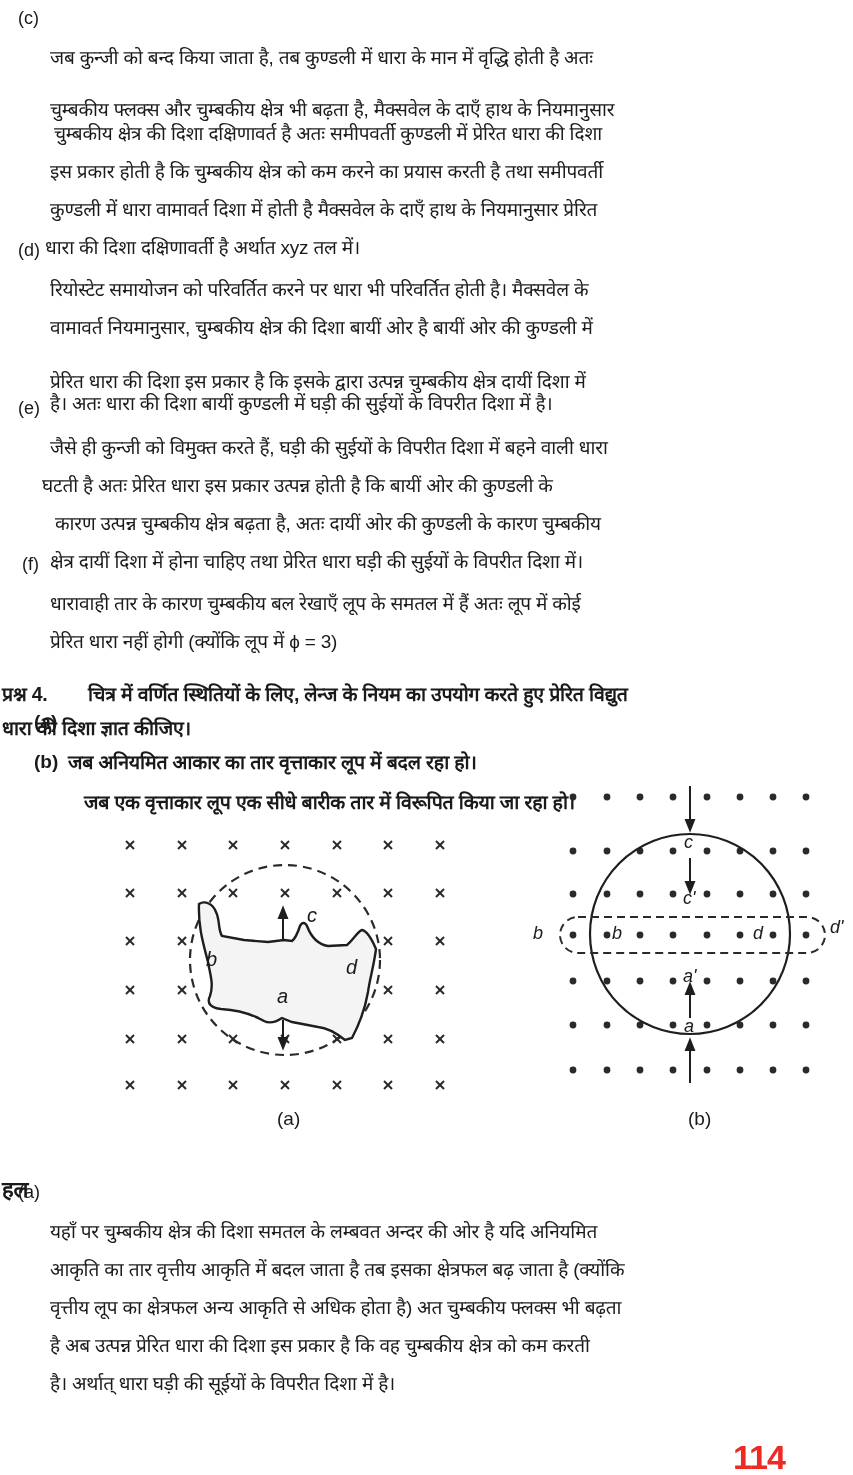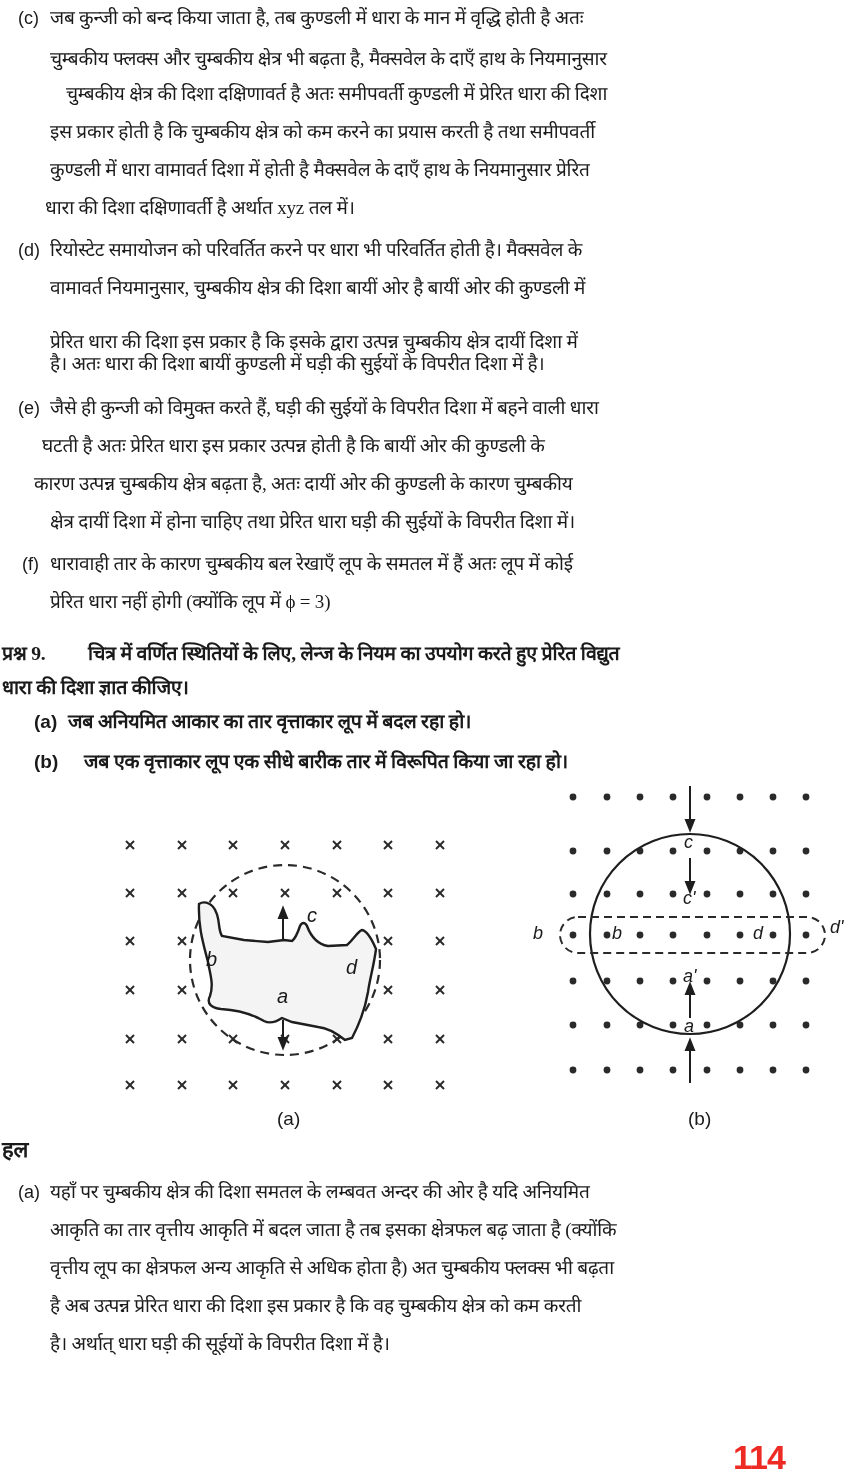--- a/index.html
+++ b/index.html
@@ -1,65 +1,65 @@
 <!DOCTYPE html>
 <html><head>
 <meta charset="utf-8">
 <style>
   html, body { margin:0; padding:0; background:#ffffff; }
   body { width:853px; height:1475px; position:relative; overflow:hidden;
          font-family:"DejaVu Sans", sans-serif; color:#1a1a1a; }
   .line { position:absolute; white-space:nowrap; font-size:19px; line-height:24px;
-          font-family:Liberation Serif, serif; letter-spacing:-0.2px; }
+          font-family:Liberation Sans, sans-serif; letter-spacing:-0.2px;margin-top:40px; }
   .lbl { position:absolute; font-size:18px; line-height:24px; font-family:"Liberation Sans", sans-serif; }
   .q-title { font-weight:bold; font-size:19.5px; }
   .heading { font-weight:bold; font-size:22px; }
   .sub { font-size:19px; }
   .fig { position:absolute; }
   .caption { position:absolute; font-family:"Liberation Sans", sans-serif; font-size:19px; }
   .pageno { position:absolute; left:733px; top:1438px; font-family:"Liberation Sans", sans-serif;
             font-weight:bold; font-size:34px; color:#ee2a24; letter-spacing:-1px; }
 </style>
 </head>
 <body>
 
 <div>
   <span class="lbl" style="left:18px;top:6px">(c)</span>
   <span class="line" style="left:50px;top:6px">जब कुन्जी को बन्द किया जाता है, तब कुण्डली में धारा के मान में वृद्धि होती है अतः</span>
-  <span class="line" style="left:50px;top:47px">चुम्बकीय फ्लक्स और चुम्बकीय क्षेत्र भी बढ़ता है, मैक्सवेल के दाएँ हाथ के नियमानुसार</span>
-  <span class="line" style="left:66px;top:82px">चुम्बकीय क्षेत्र की दिशा दक्षिणावर्त है अतः समीपवर्ती कुण्डली में प्रेरित धारा की दिशा</span>
+  <span class="line" style="left:50px;top:58px">चुम्बकीय फ्लक्स और चुम्बकीय क्षेत्र भी बढ़ता है, मैक्सवेल के दाएँ हाथ के नियमानुसार</span>
+  <span class="line" style="left:54px;top:82px">चुम्बकीय क्षेत्र की दिशा दक्षिणावर्त है अतः समीपवर्ती कुण्डली में प्रेरित धारा की दिशा</span>
   <span class="line" style="left:50px;top:120px">इस प्रकार होती है कि चुम्बकीय क्षेत्र को कम करने का प्रयास करती है तथा समीपवर्ती</span>
   <span class="line" style="left:50px;top:158px">कुण्डली में धारा वामावर्त दिशा में होती है मैक्सवेल के दाएँ हाथ के नियमानुसार प्रेरित</span>
   <span class="line" style="left:45px;top:196px">धारा की दिशा दक्षिणावर्ती है अर्थात xyz तल में।</span>
 </div>
 
 <div>
   <span class="lbl" style="left:18px;top:238px">(d)</span>
   <span class="line" style="left:50px;top:238px">रियोस्टेट समायोजन को परिवर्तित करने पर धारा भी परिवर्तित होती है। मैक्सवेल के</span>
   <span class="line" style="left:50px;top:276px">वामावर्त नियमानुसार, चुम्बकीय क्षेत्र की दिशा बायीं ओर है बायीं ओर की कुण्डली में</span>
   <span class="line" style="left:50px;top:330px">प्रेरित धारा की दिशा इस प्रकार है कि इसके द्वारा उत्पन्न चुम्बकीय क्षेत्र दायीं दिशा में</span>
   <span class="line" style="left:50px;top:352px">है। अतः धारा की दिशा बायीं कुण्डली में घड़ी की सुईयों के विपरीत दिशा में है।</span>
 </div>
 
 <div>
   <span class="lbl" style="left:18px;top:396px">(e)</span>
   <span class="line" style="left:50px;top:396px">जैसे ही कुन्जी को विमुक्त करते हैं, घड़ी की सुईयों के विपरीत दिशा में बहने वाली धारा</span>
   <span class="line" style="left:42px;top:434px">घटती है अतः प्रेरित धारा इस प्रकार उत्पन्न होती है कि बायीं ओर की कुण्डली के</span>
-  <span class="line" style="left:34px;top:472px">कारण उत्पन्न चुम्बकीय क्षेत्र बढ़ता है, अतः दायीं ओर की कुण्डली के कारण चुम्बकीय</span>
+  <span class="line" style="left:55px;top:472px">कारण उत्पन्न चुम्बकीय क्षेत्र बढ़ता है, अतः दायीं ओर की कुण्डली के कारण चुम्बकीय</span>
   <span class="line" style="left:50px;top:510px">क्षेत्र दायीं दिशा में होना चाहिए तथा प्रेरित धारा घड़ी की सुईयों के विपरीत दिशा में।</span>
 </div>
 
 <div>
   <span class="lbl" style="left:22px;top:552px">(f)</span>
   <span class="line" style="left:50px;top:552px">धारावाही तार के कारण चुम्बकीय बल रेखाएँ लूप के समतल में हैं अतः लूप में कोई</span>
   <span class="line" style="left:50px;top:590px">प्रेरित धारा नहीं होगी (क्योंकि लूप में ϕ = 3)</span>
 </div>
 
 <div>
-  <span class="line q-title" style="left:2px;top:642px">प्रश्न 9.</span>
+  <span class="line q-title" style="left:2px;top:642px">प्रश्न 4.</span>
   <span class="line q-title" style="left:88px;top:642px">चित्र में वर्णित स्थितियों के लिए, लेन्ज के नियम का उपयोग करते हुए प्रेरित विद्युत</span>
   <span class="line q-title" style="left:2px;top:676px">धारा की दिशा ज्ञात कीजिए।</span>
   <span class="lbl sub" style="left:34px;top:710px;font-weight:bold">(a)</span>
   <span class="line q-title" style="left:68px;top:710px">जब अनियमित आकार का तार वृत्ताकार लूप में बदल रहा हो।</span>
   <span class="lbl sub" style="left:34px;top:750px;font-weight:bold">(b)</span>
   <span class="line q-title" style="left:84px;top:750px">जब एक वृत्ताकार लूप एक सीधे बारीक तार में विरूपित किया जा रहा हो।</span>
 </div>
 
 <div class="fig" style="left:0;top:0;width:853px;height:1475px;pointer-events:none">
   <svg width="853" height="1475" style="position:absolute;left:0;top:0">

